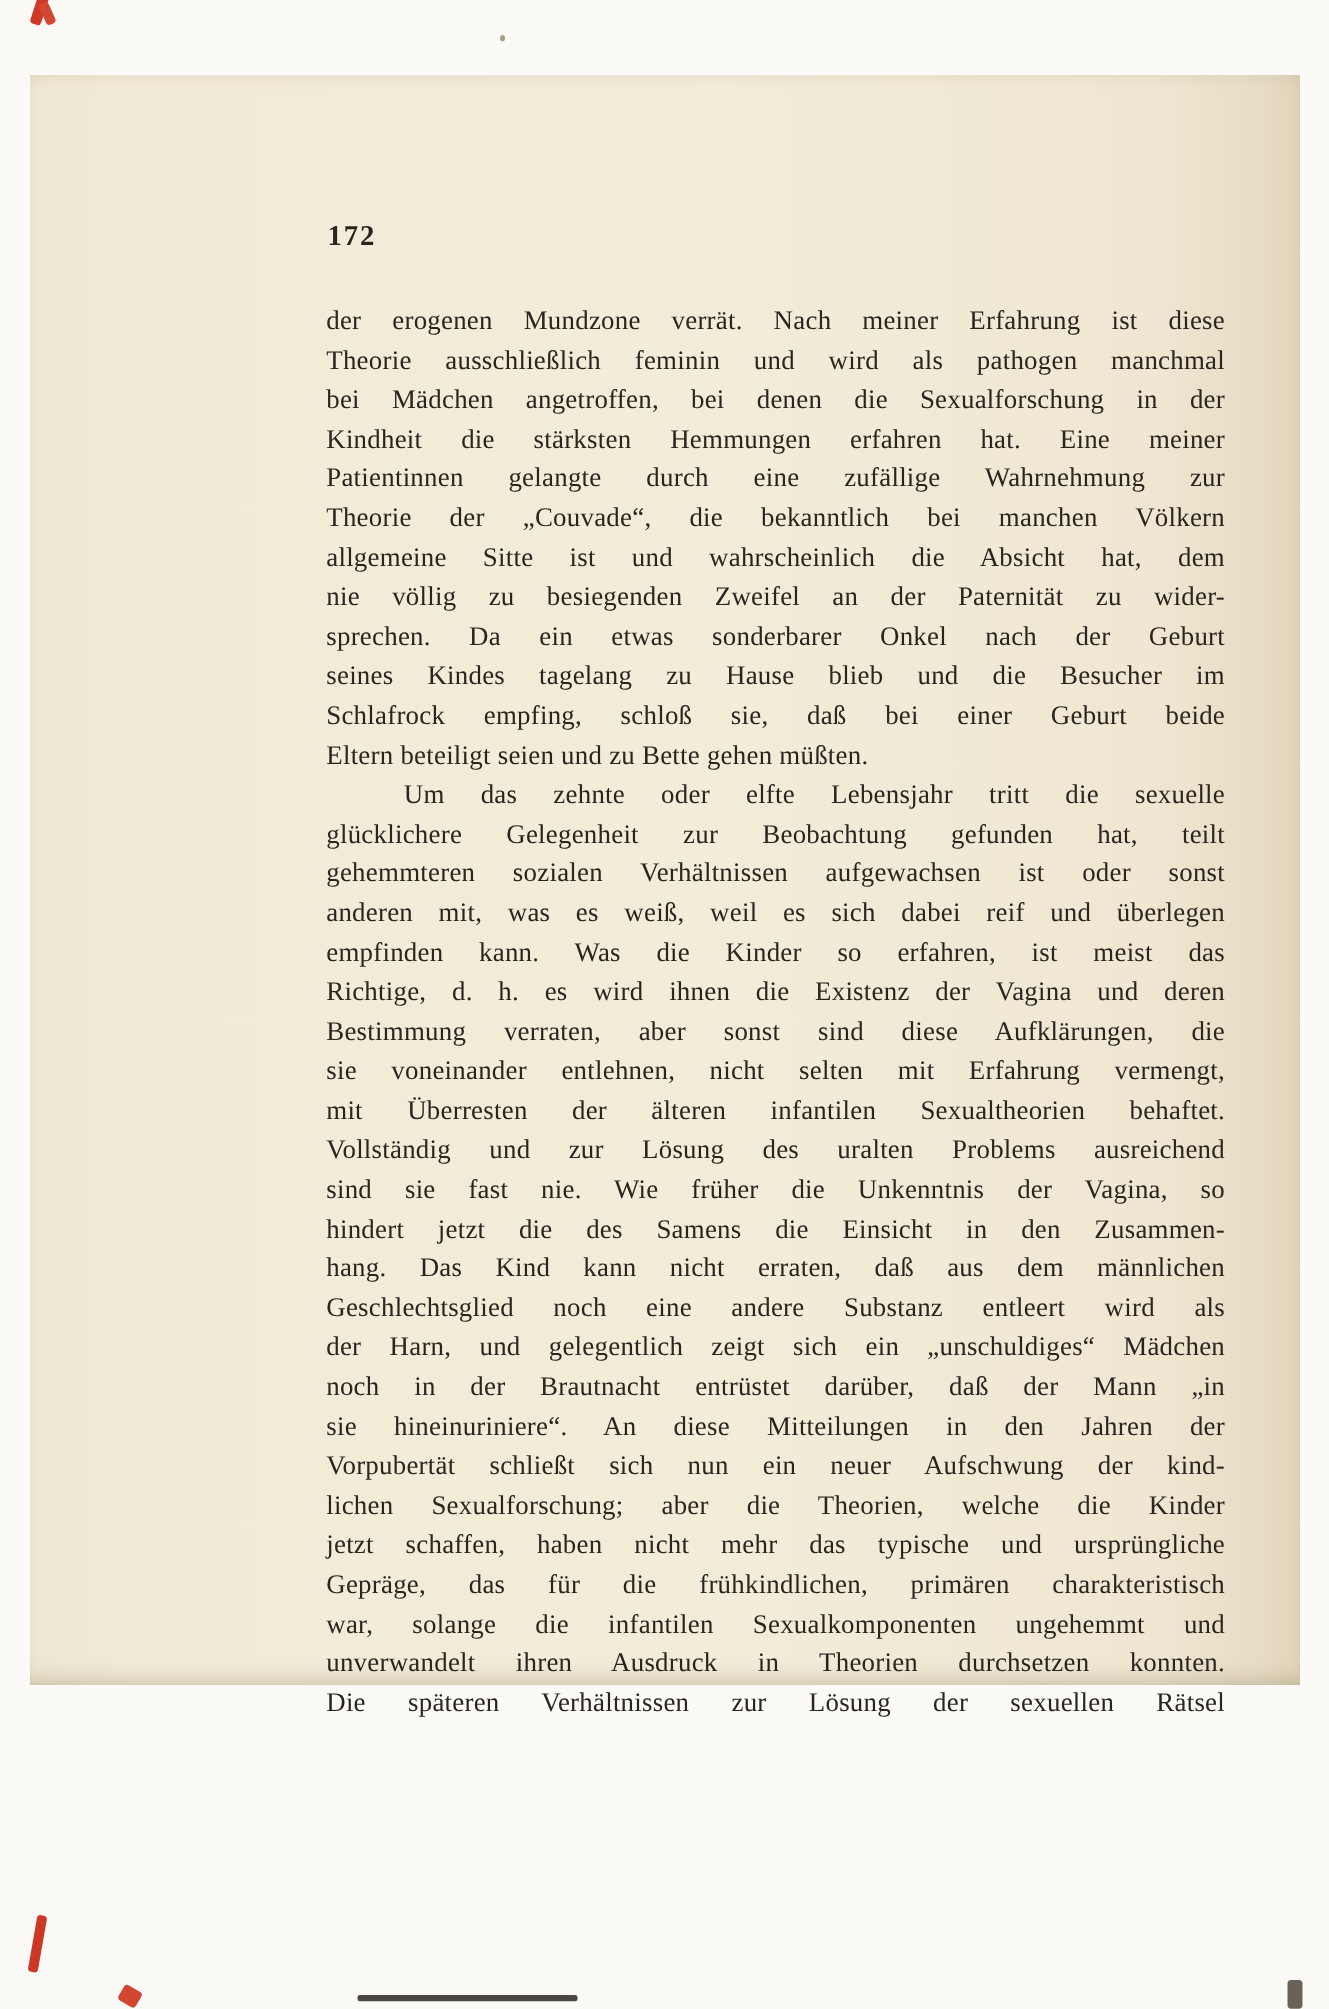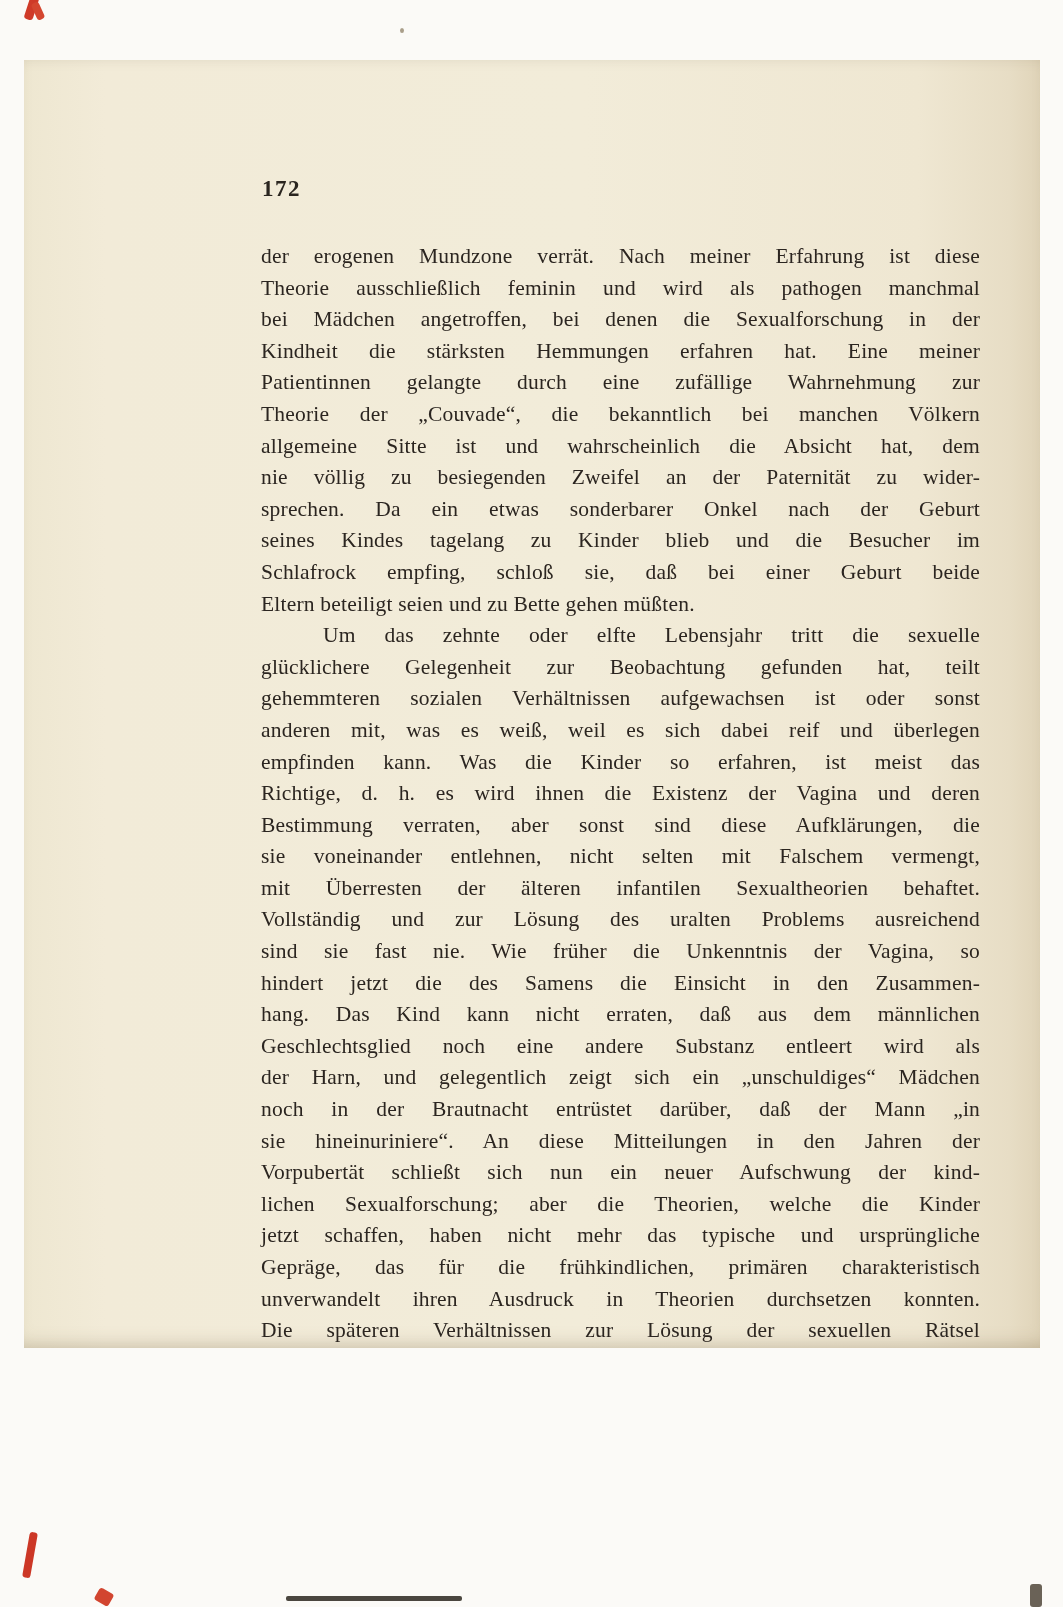--- a/index.html
+++ b/index.html
@@ -101,46 +101,47 @@
         <div class="paragraph">
           <div class="line justify">der erogenen Mundzone verrät. Nach meiner Erfahrung ist diese</div>
           <div class="line justify">Theorie ausschließlich feminin und wird als pathogen manchmal</div>
           <div class="line justify">bei Mädchen angetroffen, bei denen die Sexualforschung in der</div>
           <div class="line justify">Kindheit die stärksten Hemmungen erfahren hat. Eine meiner</div>
           <div class="line justify">Patientinnen gelangte durch eine zufällige Wahrnehmung zur</div>
           <div class="line justify">Theorie der „Couvade“, die bekanntlich bei manchen Völkern</div>
           <div class="line justify">allgemeine Sitte ist und wahrscheinlich die Absicht hat, dem</div>
           <div class="line justify">nie völlig zu besiegenden Zweifel an der Paternität zu wider-</div>
           <div class="line justify">sprechen. Da ein etwas sonderbarer Onkel nach der Geburt</div>
-          <div class="line justify">seines Kindes tagelang zu Kinder blieb und die Besucher im</div>
+          <div class="line justify">seines Kindes tagelang zu Hause blieb und die Besucher im</div>
           <div class="line justify">Schlafrock empfing, schloß sie, daß bei einer Geburt beide</div>
           <div class="line">Eltern beteiligt seien und zu Bette gehen müßten.</div>
         </div>
         <div class="paragraph">
           <div class="line justify indent">Um das zehnte oder elfte Lebensjahr tritt die sexuelle</div>
           <div class="line justify">glücklichere Gelegenheit zur Beobachtung gefunden hat, teilt</div>
           <div class="line justify">gehemmteren sozialen Verhältnissen aufgewachsen ist oder sonst</div>
           <div class="line justify">anderen mit, was es weiß, weil es sich dabei reif und überlegen</div>
           <div class="line justify">empfinden kann. Was die Kinder so erfahren, ist meist das</div>
           <div class="line justify">Richtige, d. h. es wird ihnen die Existenz der Vagina und deren</div>
           <div class="line justify">Bestimmung verraten, aber sonst sind diese Aufklärungen, die</div>
-          <div class="line justify">sie voneinander entlehnen, nicht selten mit Falschem vermengt,</div>
+          <div class="line justify">sie voneinander entlehnen, nicht selten mit Erfahrung vermengt,</div>
           <div class="line justify">mit Überresten der älteren infantilen Sexualtheorien behaftet.</div>
           <div class="line justify">Vollständig und zur Lösung des uralten Problems ausreichend</div>
           <div class="line justify">sind sie fast nie. Wie früher die Unkenntnis der Vagina, so</div>
           <div class="line justify">hindert jetzt die des Samens die Einsicht in den Zusammen-</div>
           <div class="line justify">hang. Das Kind kann nicht erraten, daß aus dem männlichen</div>
           <div class="line justify">Geschlechtsglied noch eine andere Substanz entleert wird als</div>
           <div class="line justify">der Harn, und gelegentlich zeigt sich ein „unschuldiges“ Mädchen</div>
           <div class="line justify">noch in der Brautnacht entrüstet darüber, daß der Mann „in</div>
           <div class="line justify">sie hineinuriniere“. An diese Mitteilungen in den Jahren der</div>
           <div class="line justify">Vorpubertät schließt sich nun ein neuer Aufschwung der kind-</div>
           <div class="line justify">lichen Sexualforschung; aber die Theorien, welche die Kinder</div>
           <div class="line justify">jetzt schaffen, haben nicht mehr das typische und ursprüngliche</div>
           <div class="line justify">Gepräge, das für die frühkindlichen, primären charakteristisch</div>
+          <div class="line justify">war, solange die infantilen Sexualkomponenten ungehemmt und</div>
           <div class="line justify">unverwandelt ihren Ausdruck in Theorien durchsetzen konnten.</div>
           <div class="line justify">Die späteren Verhältnissen zur Lösung der sexuellen Rätsel</div>
         </div>
       </div>
   </div>
 
   <div class="artifact red-mark-top-1"></div>
   <div class="artifact red-mark-top-2"></div>
   <div class="artifact red-mark-bottom-1"></div>
   <div class="artifact red-mark-bottom-2"></div>

